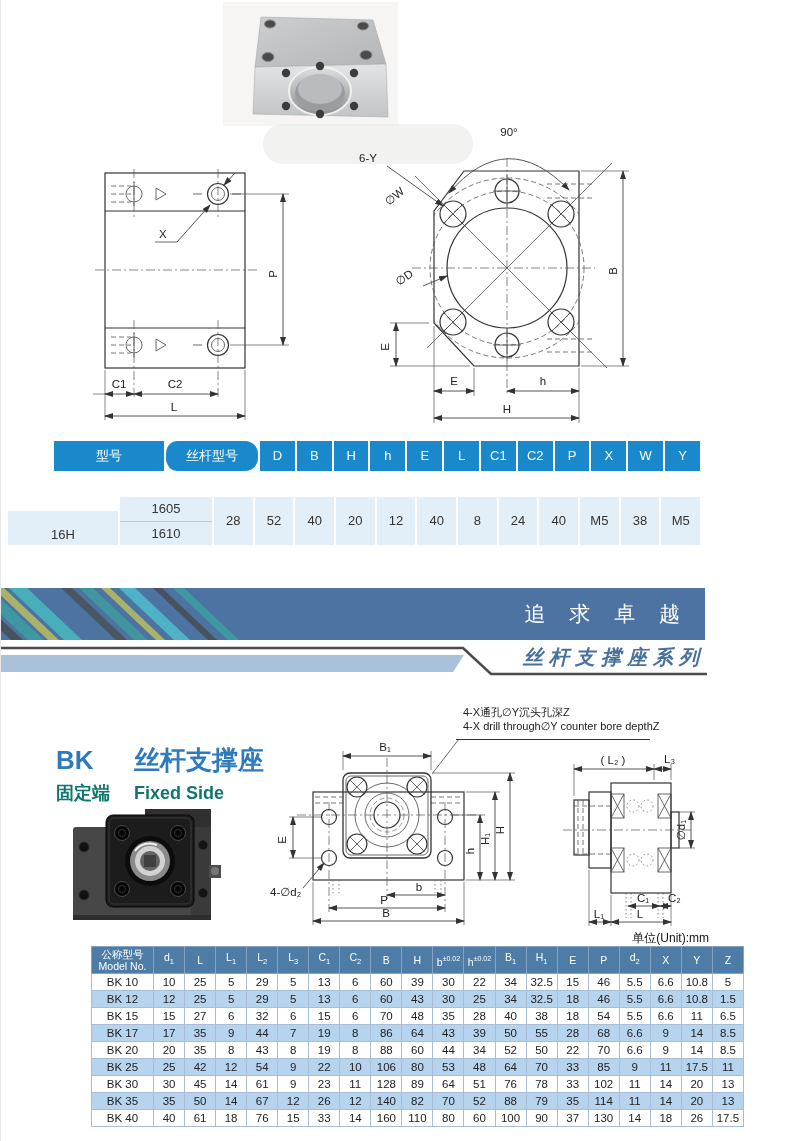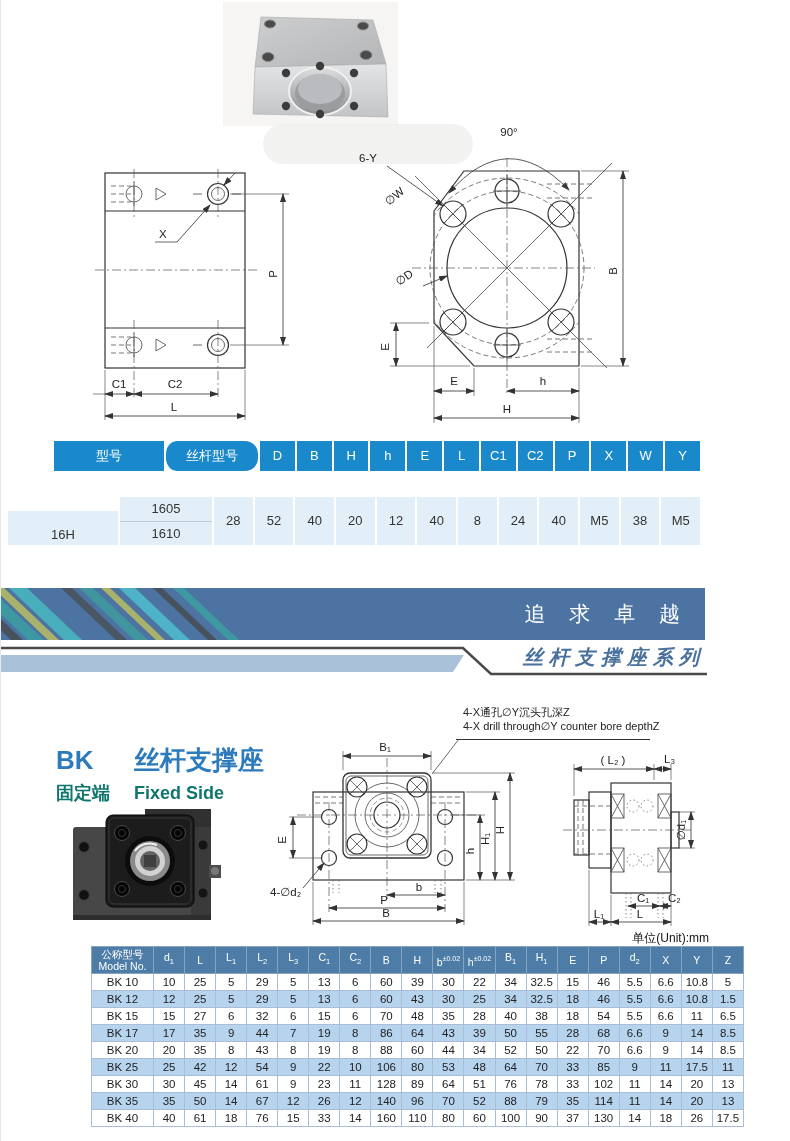--- a/index.html
+++ b/index.html
@@ -687,21 +687,21 @@
         <tr class="alt">
           <td>BK 35</td>
           <td>35</td>
           <td>50</td>
           <td>14</td>
           <td>67</td>
           <td>12</td>
           <td>26</td>
           <td>12</td>
           <td>140</td>
-          <td>96</td>
+          <td>82</td>
           <td>70</td>
           <td>52</td>
           <td>88</td>
           <td>79</td>
           <td>35</td>
           <td>114</td>
           <td>11</td>
           <td>14</td>
           <td>20</td>
           <td>13</td>

